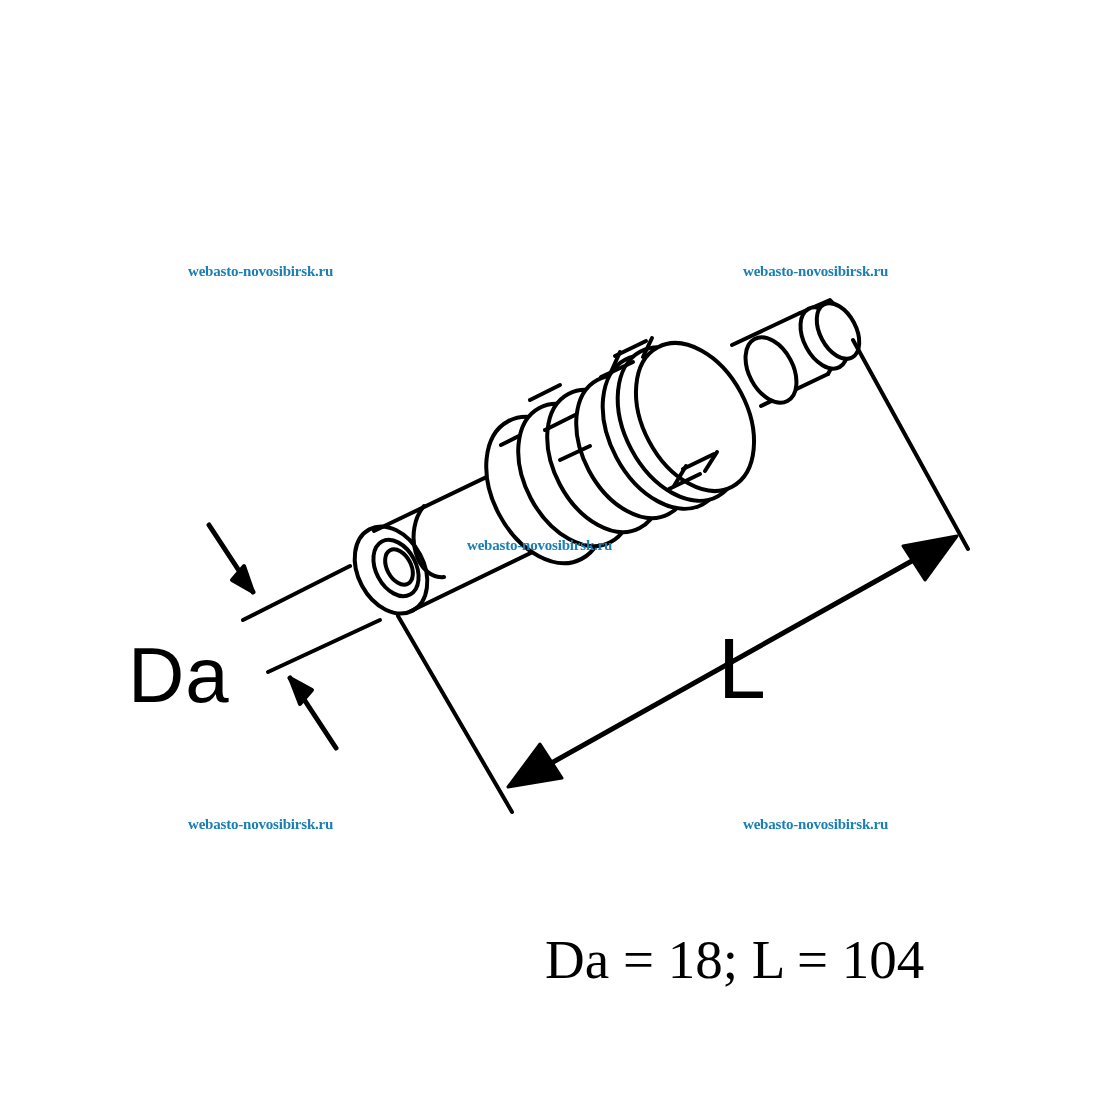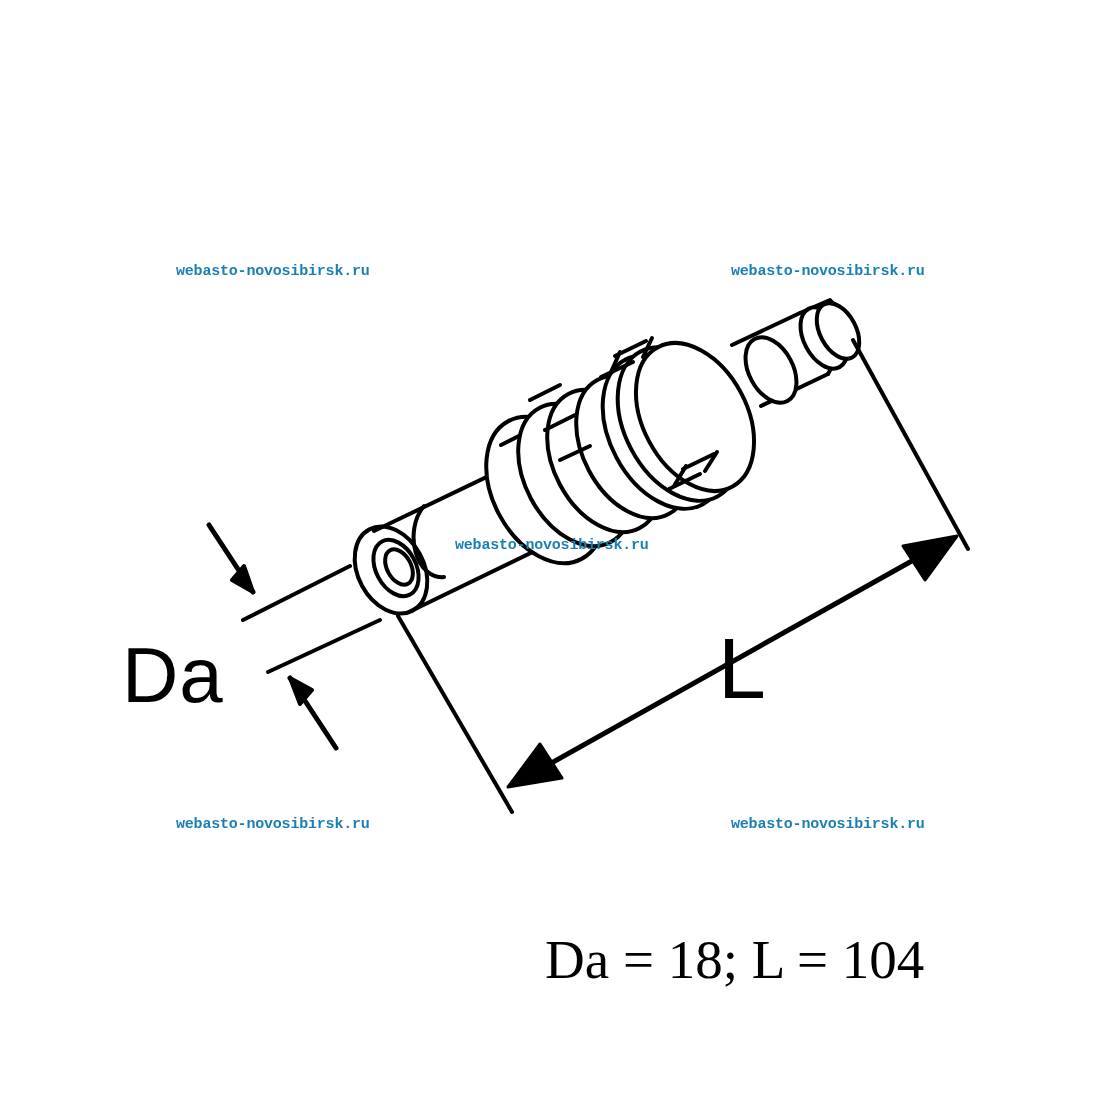--- a/index.html
+++ b/index.html
@@ -22,34 +22,35 @@
   }
   svg#drawing {
     position: absolute;
     left: 0; top: 0;
     width: 1100px;
     height: 1100px;
   }
   .wm {
     position: absolute;
     color: #1a7fb5;
-    font-family: Liberation Mono, monospace;
+    font-family: Liberation Serif, serif;
     font-size: 15px;
     font-weight: bold;
     white-space: nowrap;
     letter-spacing: -0.2px;
+    margin-left: 12px;
   }
   .dimlabel {
     position: absolute;
     color: #000000;
     font-family: "Liberation Sans", sans-serif;
     white-space: nowrap;
   }
   #label-da {
-    left: 122px;
+    left: 128px;
     top: 630px;
     font-size: 78px;
     font-weight: normal;
     letter-spacing: 1px;
   }
   #label-l {
     left: 718px;
     top: 619px;
     font-size: 86px;
   }

